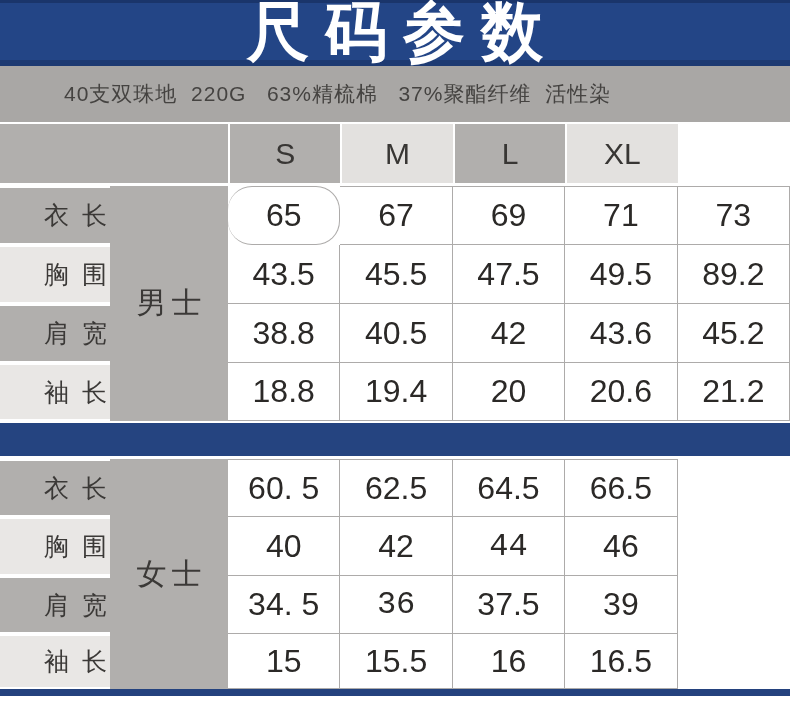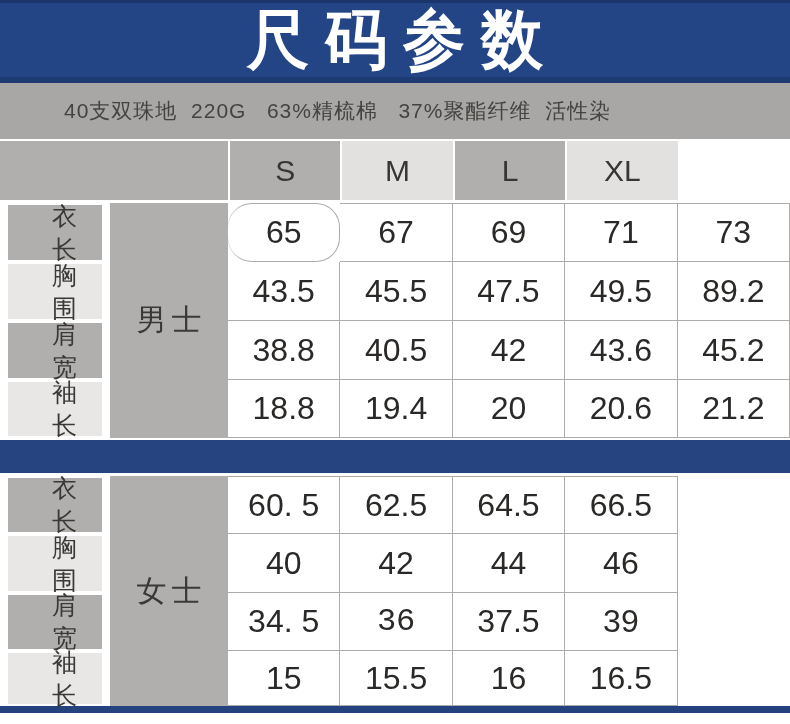--- a/index.html
+++ b/index.html
@@ -15,21 +15,21 @@
     --line:#adabaa;
     --ink:#2b2927;
     --ink-soft:#3b3937;
   }
   html,body{margin:0;padding:0;}
   body{
     width:790px;height:724px;overflow:hidden;background:#ffffff;
     font-family:"Liberation Sans", sans-serif;
   }
   .banner{
-    height:83px;box-sizing:border-box;background:var(--banner-blue);
+    height:66px;box-sizing:border-box;background:var(--banner-blue);
     border-top:3px solid var(--banner-edge-top);
     border-bottom:6px solid var(--banner-edge-bot);
     display:flex;align-items:center;justify-content:center;
   }
   .banner-title{
     color:#ffffff;font-size:62px;font-weight:900;letter-spacing:16px;
     text-indent:16px;line-height:1;transform:scaleY(1.05);
   }
   .strip{
     height:58px;box-sizing:border-box;background:var(--gray-strip);
@@ -42,21 +42,21 @@
   .grid.women{grid-template-rows:58px 59px 58px 55px;}
   .corner{grid-column:1 / 3;grid-row:1;background:var(--gray);margin-bottom:3px;}
   .hdr{
     background:var(--gray);margin-bottom:3px;margin-left:2px;
     display:flex;align-items:center;justify-content:center;
     font-size:30px;color:#383634;
   }
   .hdr.light{background:var(--hdr-light);}
   .label-cell{grid-column:1;display:flex;}
   .label-inner{
-    flex:1;margin:2px 8px;background:var(--gray);
+    flex:1;margin:2px 0;background:var(--gray);
     display:flex;align-items:center;justify-content:center;
     font-size:25px;color:var(--ink-soft);letter-spacing:3px;padding-left:44px;
   }
   .label-inner.light{background:var(--light);}
   .gender{
     grid-column:2;background:var(--gray);
     display:flex;align-items:center;justify-content:center;
     font-size:30px;color:var(--ink-soft);letter-spacing:5px;text-indent:5px;
   }
   .val{
@@ -131,21 +131,21 @@
     </div>
     <div class="val top" style="grid-area: 1 / 3;">60. 5</div>
     <div class="val top" style="grid-area: 1 / 4;">62.5</div>
     <div class="val top" style="grid-area: 1 / 5;">64.5</div>
     <div class="val top" style="grid-area: 1 / 6;">66.5</div>
     <div class="label-cell" style="grid-area: 2 / 1;">
       <div class="label-inner light">胸 围</div>
     </div>
     <div class="val" style="grid-area: 2 / 3;">40</div>
     <div class="val" style="grid-area: 2 / 4;">42</div>
-    <div class="val" style="grid-area: 2 / 5;">44</div>
+    <div class="val" style="grid-area: 2 / 5; font-family: Liberation Mono, monospace;">44</div>
     <div class="val" style="grid-area: 2 / 6;">46</div>
     <div class="label-cell" style="grid-area: 3 / 1;">
       <div class="label-inner">肩 宽</div>
     </div>
     <div class="val" style="grid-area: 3 / 3;">34. 5</div>
     <div class="val" style="grid-area: 3 / 4; font-family: Liberation Mono, monospace;">36</div>
     <div class="val" style="grid-area: 3 / 5;">37.5</div>
     <div class="val" style="grid-area: 3 / 6;">39</div>
     <div class="label-cell" style="grid-area: 4 / 1;">
       <div class="label-inner light">袖 长</div>

